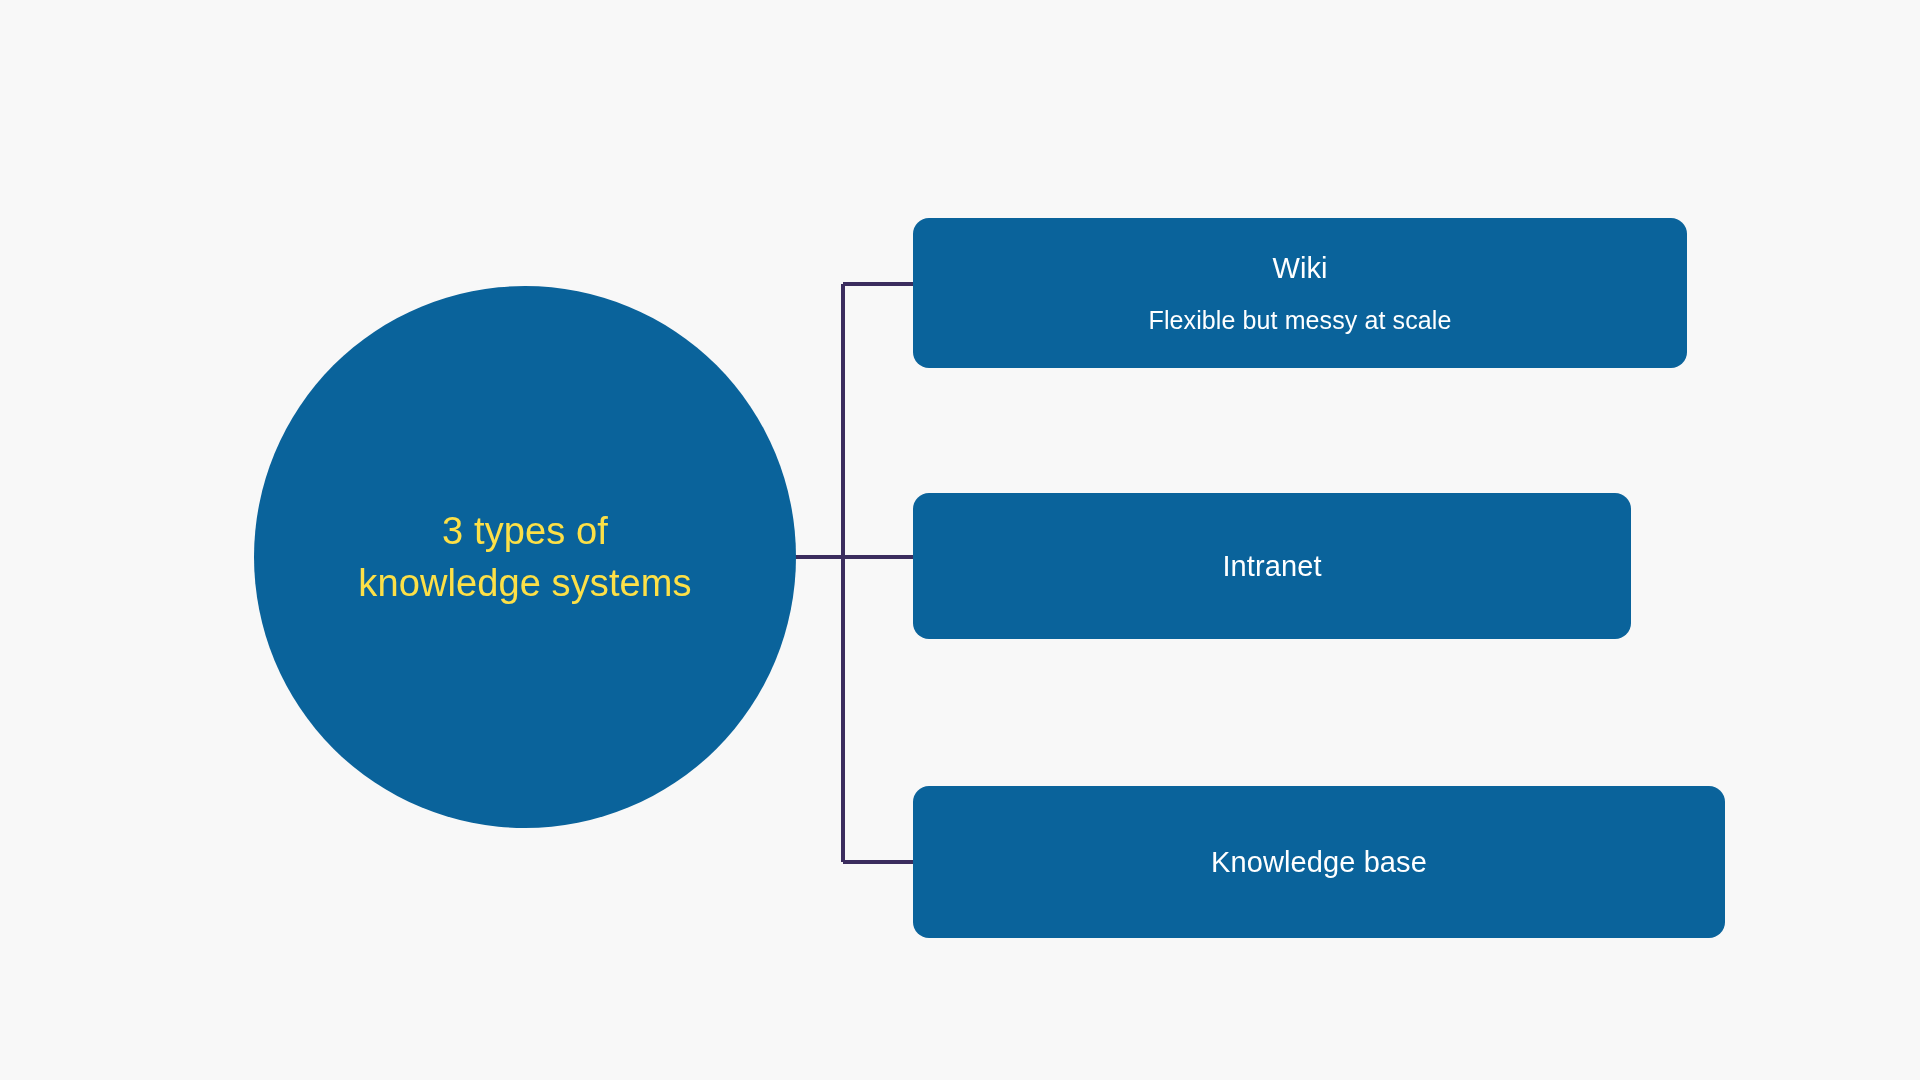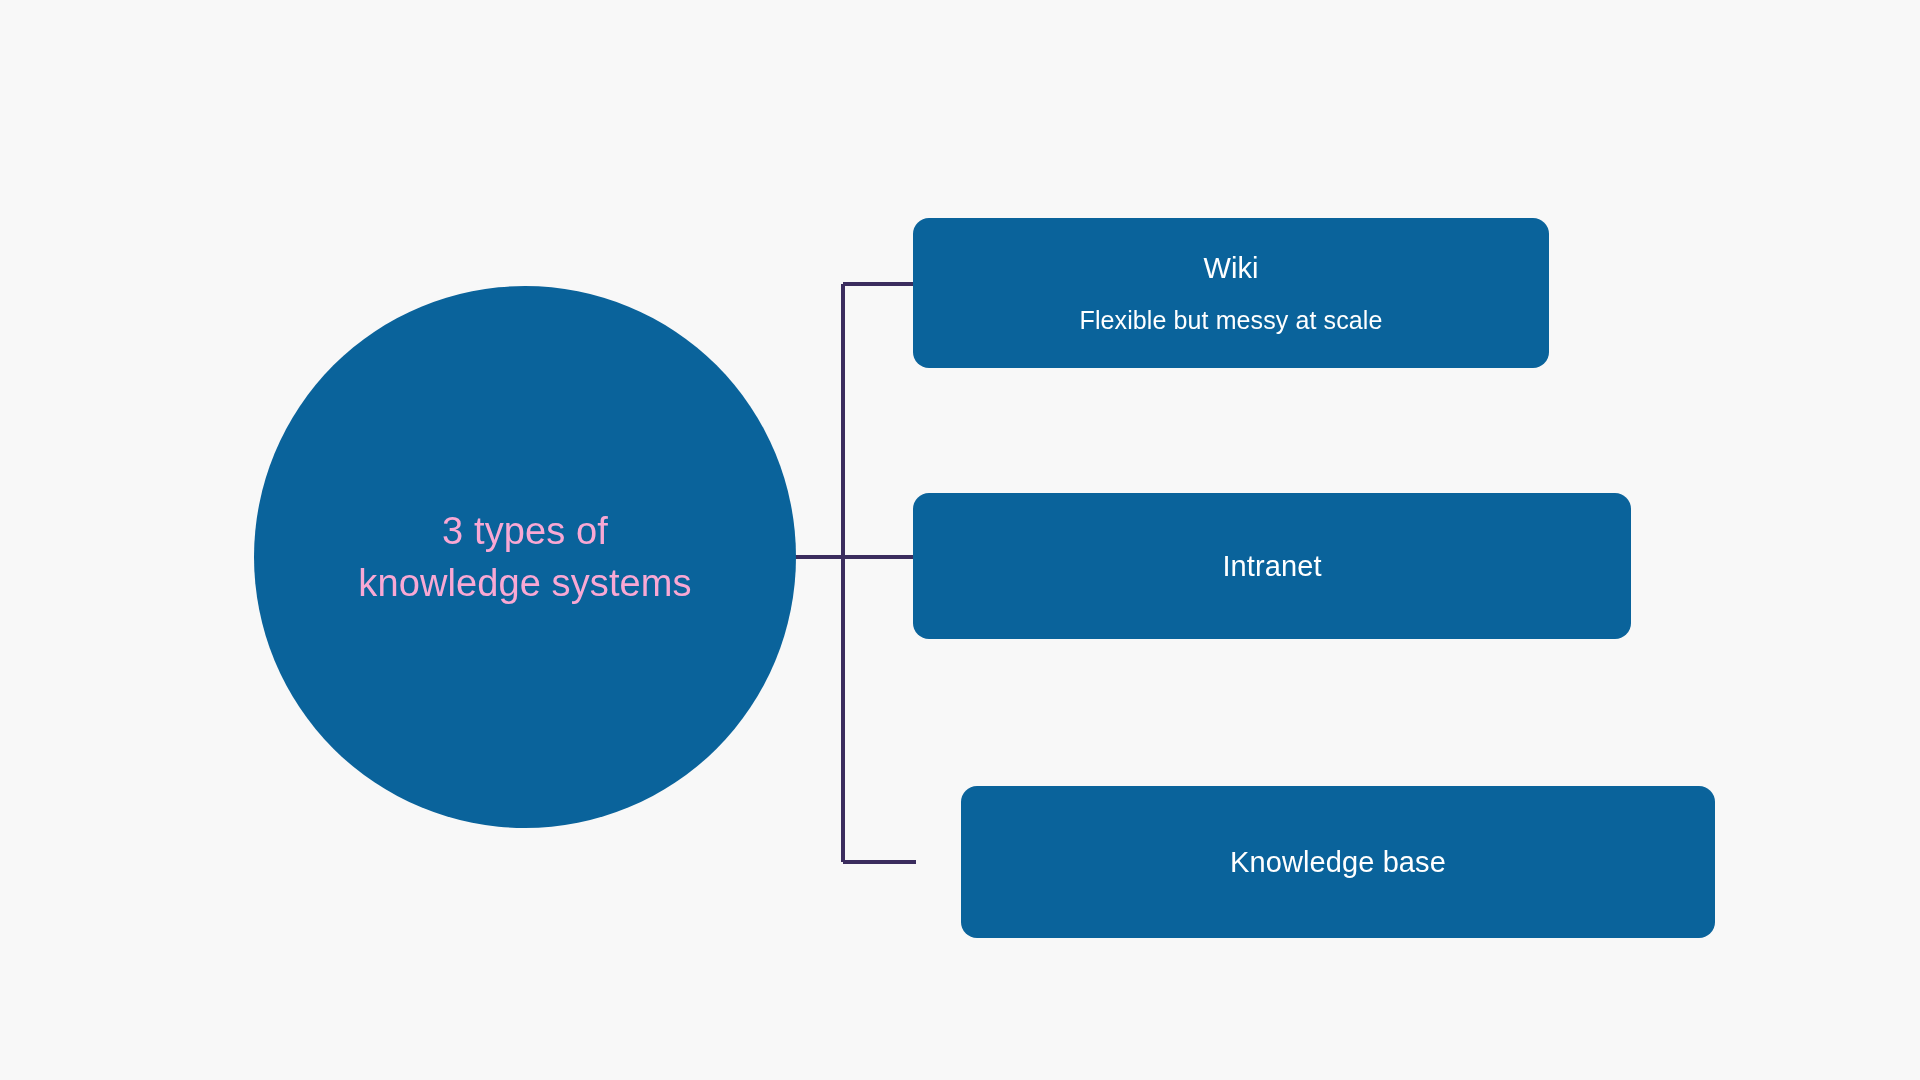--- a/index.html
+++ b/index.html
@@ -40,21 +40,21 @@
     height: 542px;
     border-radius: 50%;
     background: #0a639b;
     display: flex;
     align-items: center;
     justify-content: center;
     text-align: center;
     box-sizing: border-box;
   }
   .center-node-label {
-    color: #f9a8d4;
+    color: #fde047;
     font-size: 38px;
     font-weight: 400;
     line-height: 1.38;
     letter-spacing: 0.1px;
     padding: 0 26px;
     white-space: pre-line;
   }
 
   
   .branch-box {
@@ -77,23 +77,23 @@
   }
   .branch-desc {
     color: #ffffff;
     font-size: 25px;
     font-weight: 400;
     line-height: 1.34;
     letter-spacing: 0.1px;
     margin-top: 16px;
   }
 
-  .box-wiki     { left: 913px; top: 218px; width: 636px; height: 150px; }
+  .box-wiki     { left: 913px; top: 218px; width: 774px; height: 150px; }
   .box-intranet { left: 913px; top: 493px; width: 718px; height: 146px; }
-  .box-kb       { left: 961px; top: 786px; width: 754px; height: 152px; }
+  .box-kb       { left: 913px; top: 786px; width: 812px; height: 152px; }
 </style>
 </head>
 <body>
 
 <div id="canvas">
 
   <svg id="connectors" viewBox="0 0 1920 1080" width="1920" height="1080" xmlns="http://www.w3.org/2000/svg">
 
     <path d="M 790 557 L 843 557" fill="none" stroke="#3b2d5e" stroke-width="4"></path>
 

